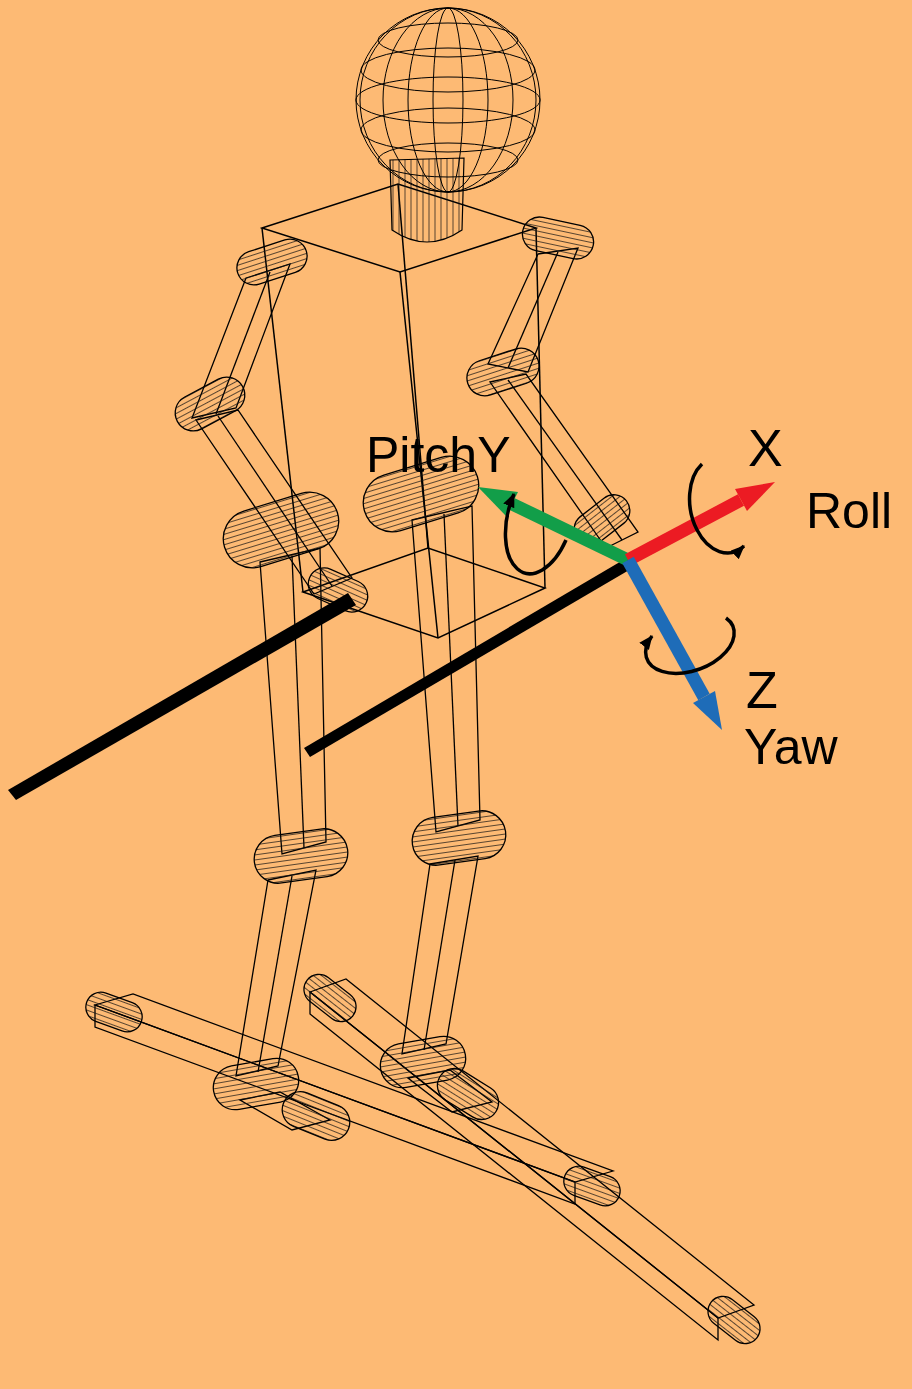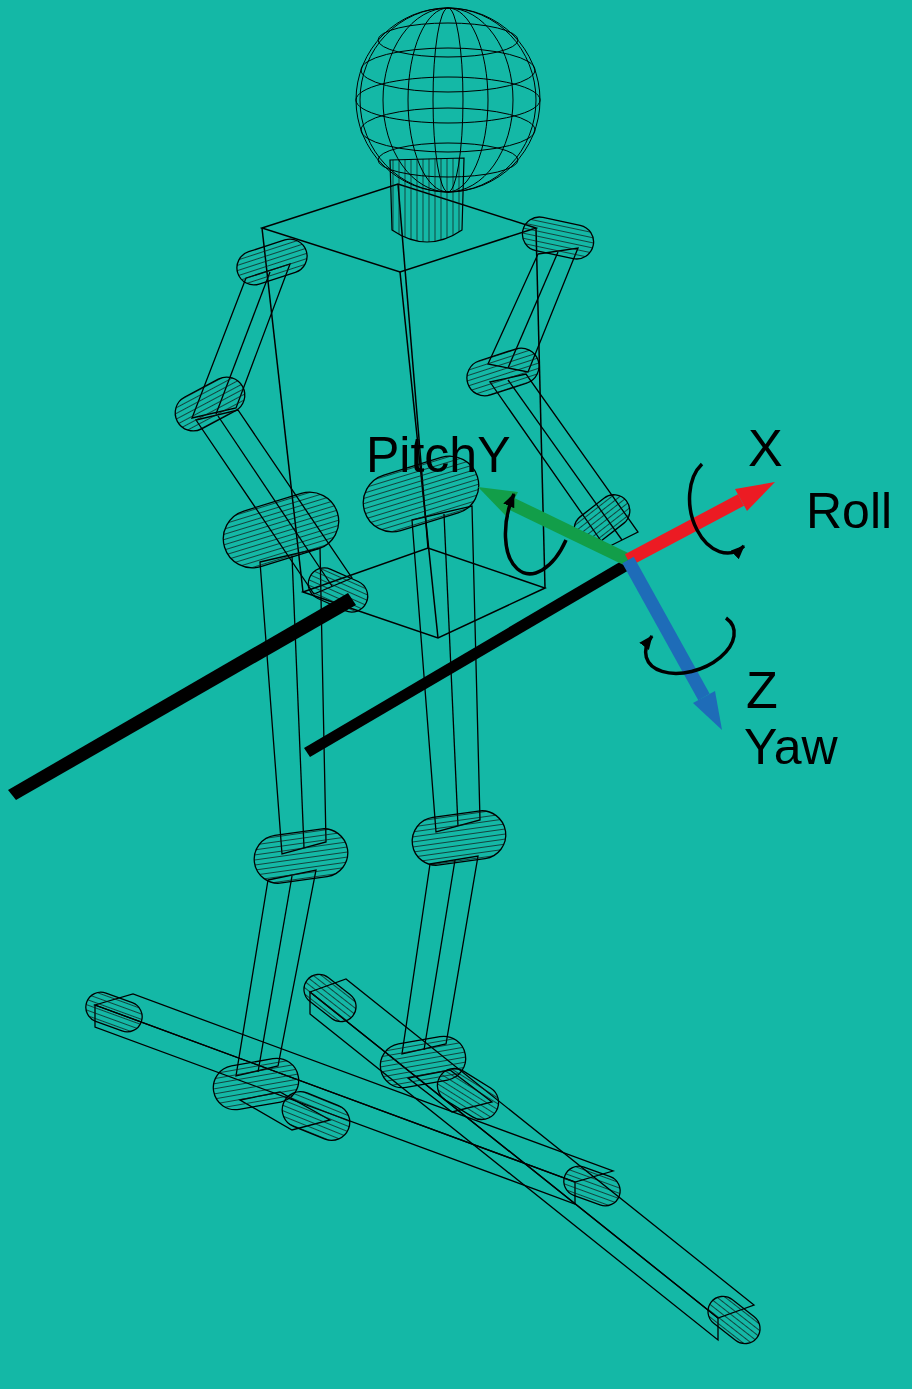--- a/index.html
+++ b/index.html
@@ -1,16 +1,16 @@
 <!DOCTYPE html>
 <html><head>
 <meta charset="utf-8">
 <style>
   html,body{margin:0;padding:0;background:#ffffff;}
-  .stage{position:relative;width:912px;height:1389px;background:#14b8a6;overflow:hidden;}
+  .stage{position:relative;width:912px;height:1389px;background:#fdba74;overflow:hidden;}
   svg text{font-family:"Liberation Sans","DejaVu Sans",sans-serif;fill:#000;}
 </style>
 </head>
 <body>
 
 <div class="stage">
 <svg width="912" height="1389" viewBox="0 0 912 1389" xmlns="http://www.w3.org/2000/svg">
 
   <defs>
     <pattern id="hatch" patternUnits="userSpaceOnUse" width="5" height="5">

